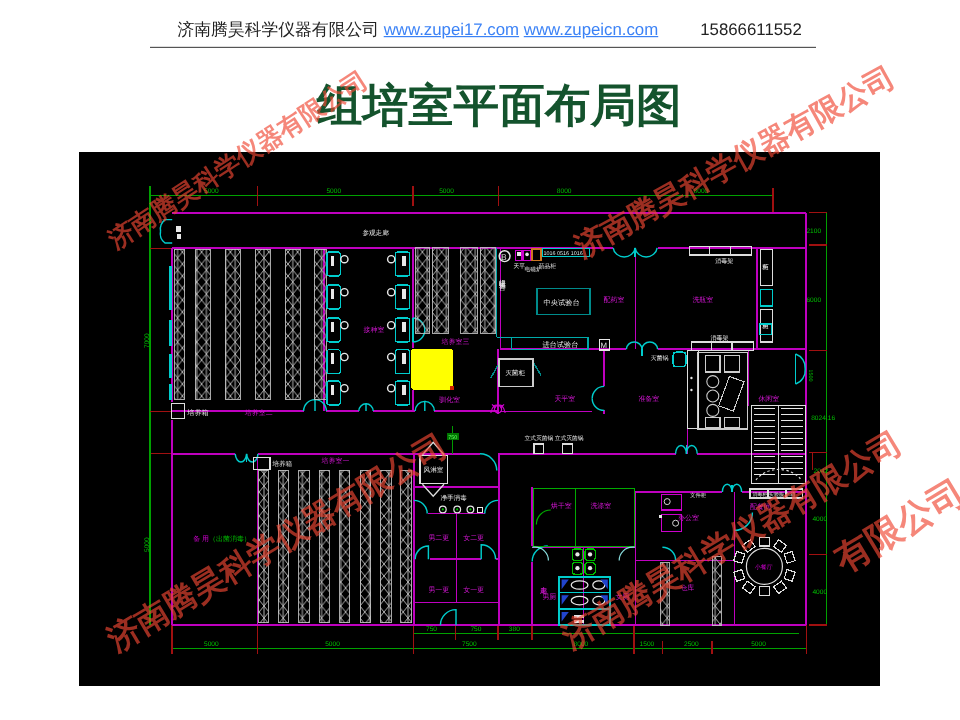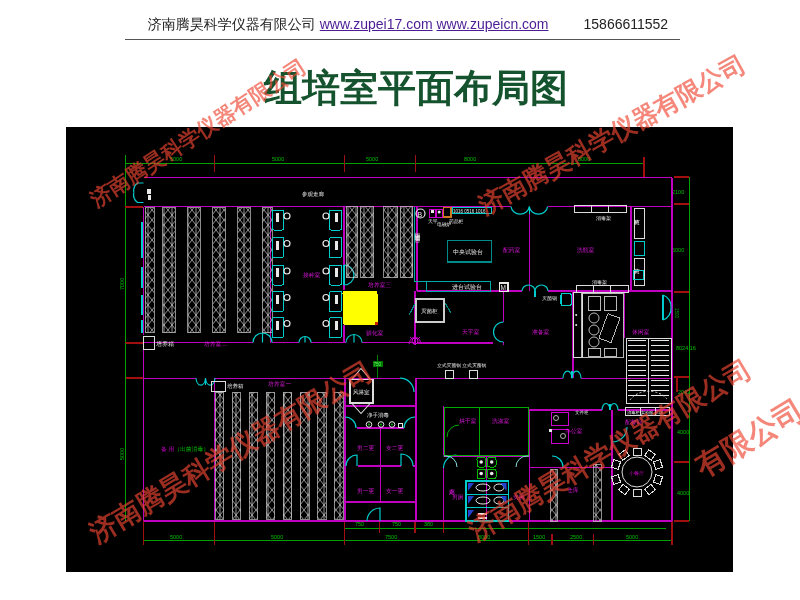--- a/index.html
+++ b/index.html
@@ -1,19 +1,19 @@
 <!DOCTYPE html>
 <html><head>
 <meta charset="utf-8">
 <style>
   html,body{margin:0;padding:0;}
   body{width:800px;height:600px;background:#ffffff;position:relative;overflow:hidden;
        font-family:"Liberation Sans", sans-serif;}
   .hdr{position:absolute;top:16px;left:8px;width:800px;text-align:center;font-size:14px;color:#222;}
-  .hdr a{color:#4c1d95;text-decoration:underline;}
+  .hdr a{color:#3b82f6;text-decoration:underline;}
   .rule{position:absolute;top:39px;left:125px;width:555px;height:1px;background:#555;}
   .title{position:absolute;top:63px;left:16px;width:800px;text-align:center;
          font-size:38px;font-weight:bold;color:#14532d;letter-spacing:0px;font-family:"Liberation Serif",serif;}
   .wm{position:absolute;z-index:50;font-size:30px;font-weight:bold;white-space:nowrap;
       color:rgba(240,70,50,0.65);transform-origin:0 0;pointer-events:none;}
   svg{position:absolute;left:0;top:0;}
   svg text{font-family:"Liberation Sans",sans-serif;}
   svg line, svg rect{shape-rendering:crispEdges;}
   svg path, svg circle, svg ellipse{shape-rendering:geometricPrecision;}
 </style>

